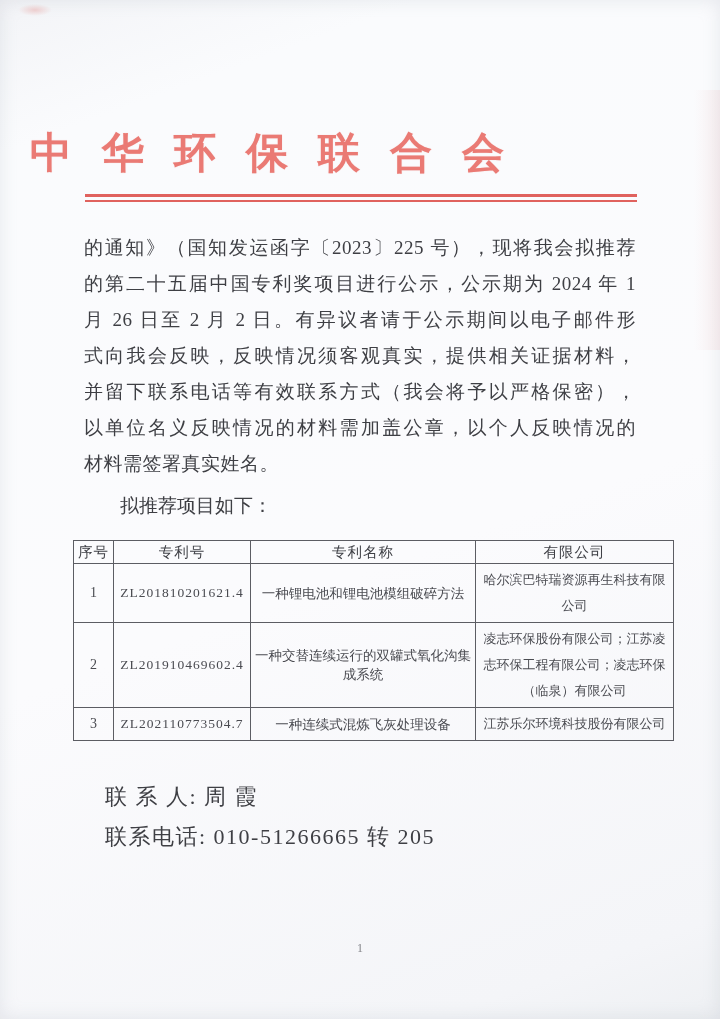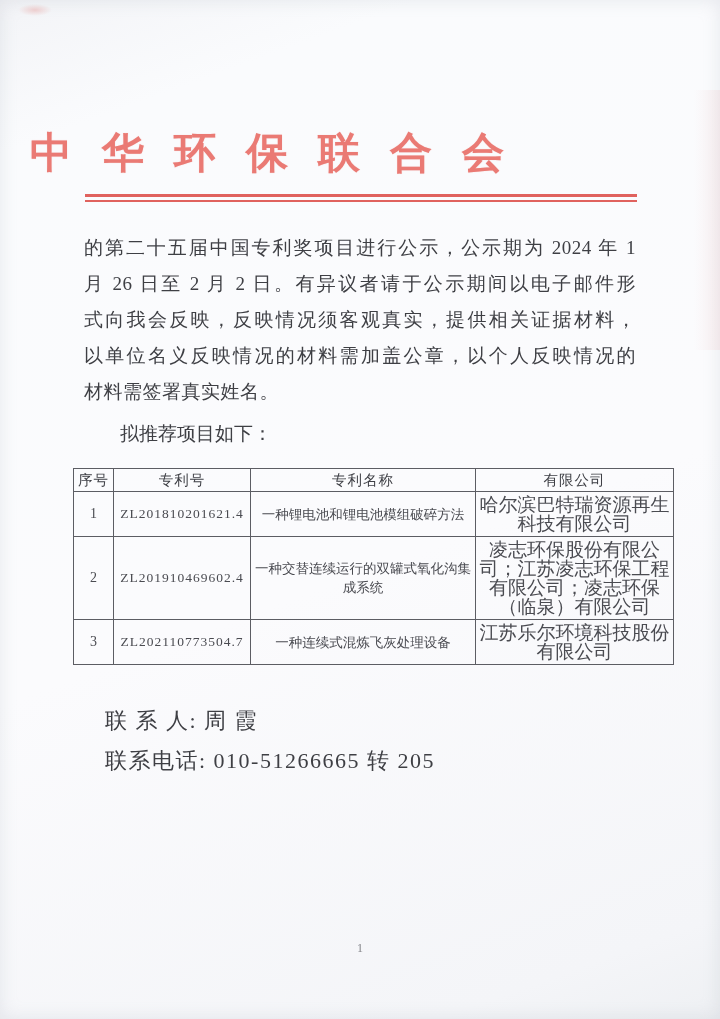--- a/index.html
+++ b/index.html
@@ -90,21 +90,21 @@
     letter-spacing:1px;
     color:#3f4046;
   }
   col.c-no  { width:40px; }
   col.c-pno { width:137px; }
   col.c-pname { width:225px; }
   col.c-owner { width:198px; }
   td.cell-no    { font-size:14px; }
   td.cell-pno   { font-size:13.5px; letter-spacing:1px; font-family:"Liberation Serif","DejaVu Serif",serif; }
   td.cell-pname { font-size:13.5px; line-height:19px; padding:3px 4px; }
-  td.cell-owner { font-size:19px; line-height:19px; padding:3px; }
+  td.cell-owner { font-size:13px; line-height:26px; padding:3px; }
   tr.r1 td { height:44px; }
   tr.r2 td { height:57px; }
   tr.r3 td { height:31px; }
   .contact {
     margin:36px 0 0 105px;
     font-size:22px;
     color:#3e3f44;
   }
   .contact-line { line-height:40px; letter-spacing:1.5px; }
   .page-num {
@@ -120,23 +120,25 @@
 
 <div class="page">
   <div class="artifact-smudge"></div>
   <div class="artifact-band"></div>
 
   <div class="org-name">中华环保联合会</div>
   <div class="double-rule"></div>
 
 
   <div class="body-text">
+    <div class="body-line">的通知》（国知发运函字〔2023〕225 号），现将我会拟推荐</div>
     <div class="body-line">的第二十五届中国专利奖项目进行公示，公示期为 2024 年 1</div>
     <div class="body-line">月 26 日至 2 月 2 日。有异议者请于公示期间以电子邮件形</div>
     <div class="body-line">式向我会反映，反映情况须客观真实，提供相关证据材料，</div>
+    <div class="body-line">并留下联系电话等有效联系方式（我会将予以严格保密），</div>
     <div class="body-line">以单位名义反映情况的材料需加盖公章，以个人反映情况的</div>
     <div class="body-line last">材料需签署真实姓名。</div>
   </div>
 
   <div class="table-intro">拟推荐项目如下：</div>
 
   <table class="patents">
     <colgroup>
       <col class="c-no">
         <col class="c-pno">

